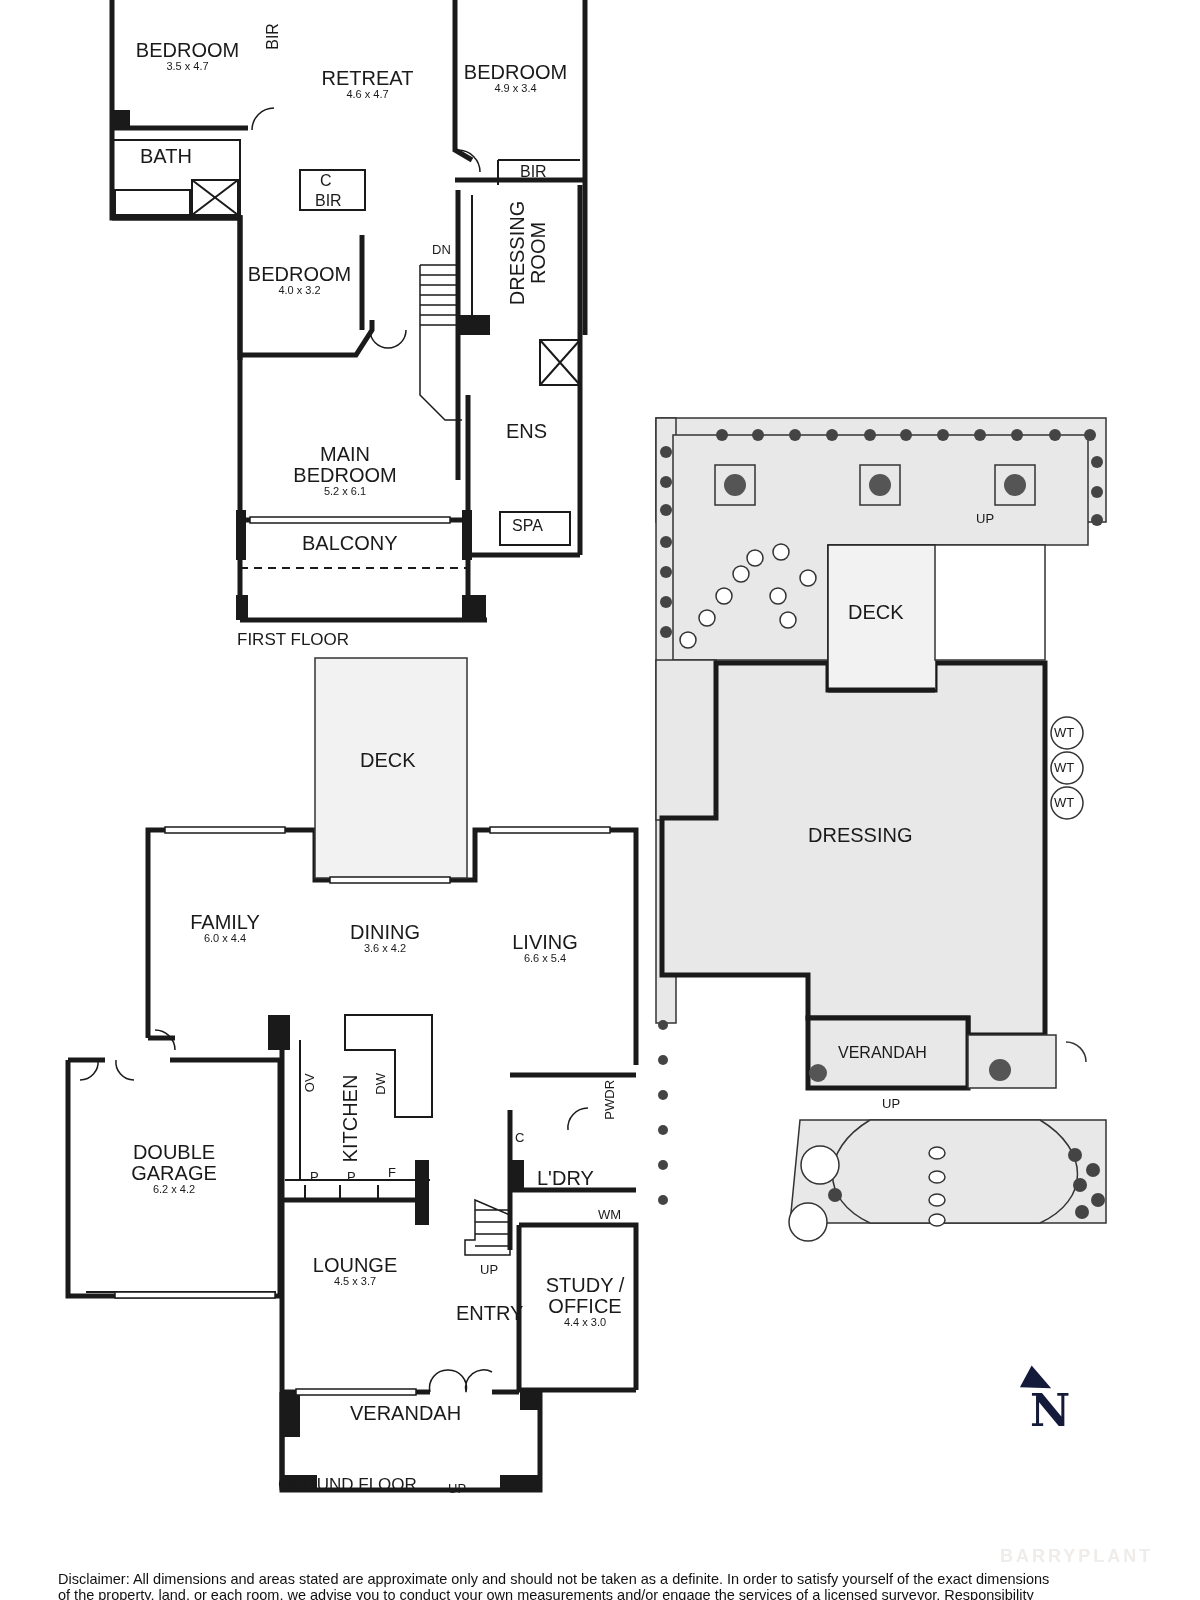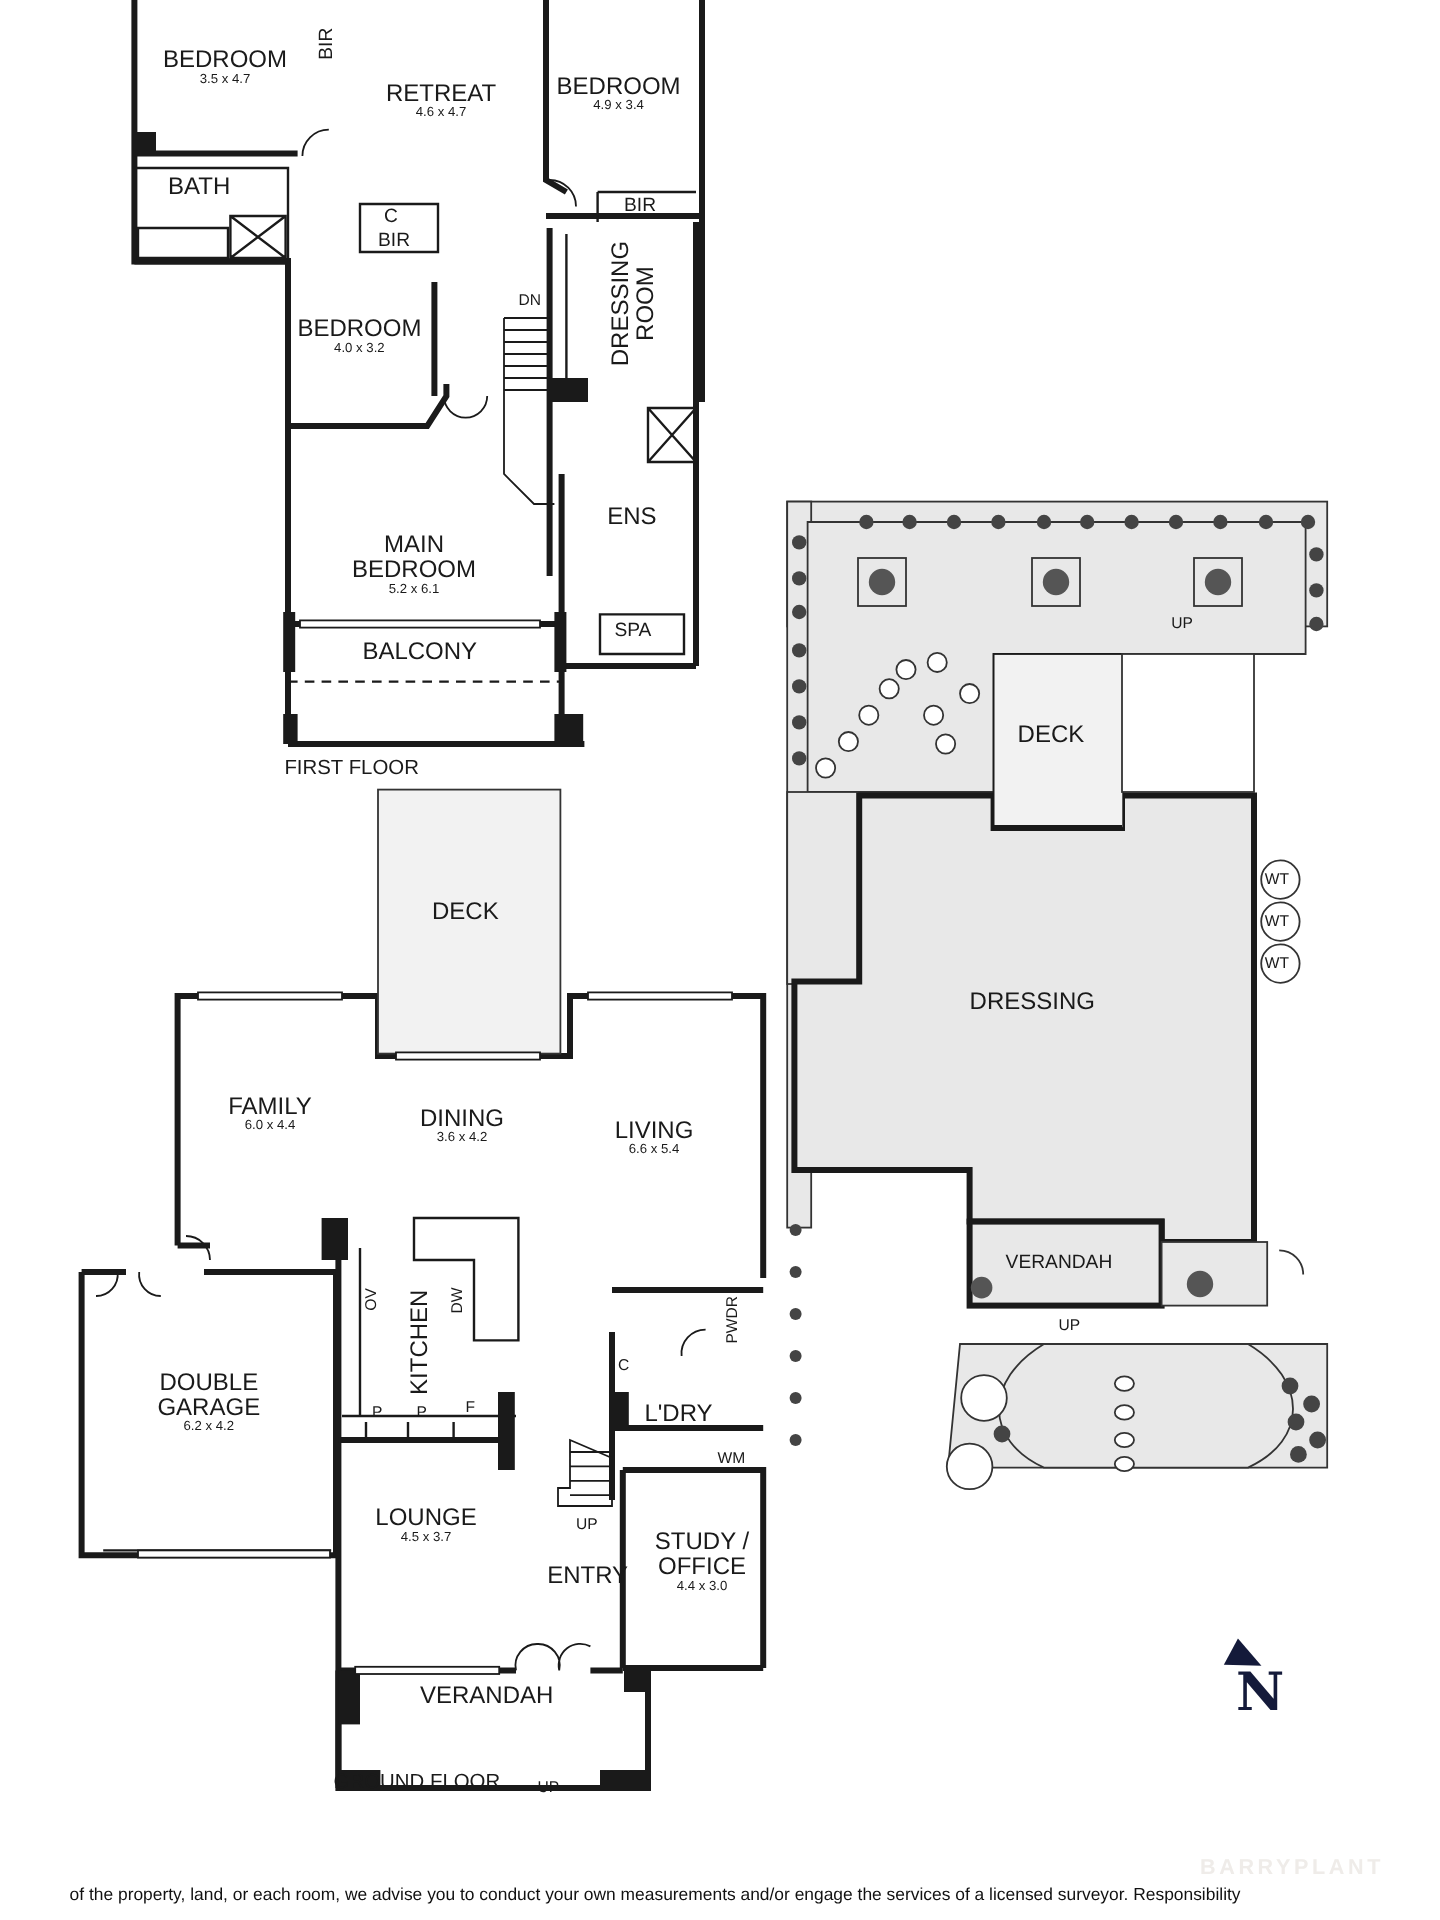--- a/index.html
+++ b/index.html
@@ -301,14 +301,15 @@
 </div>
 
 <div class="north">
   <span></span>
   <span>N</span>
 </div>
 
 <div class="brand">BARRYPLANT</div>
 
 <div class="disclaimer">
+  <div>Disclaimer: All dimensions and areas stated are approximate only and should not be taken as a definite. In order to satisfy yourself of the exact dimensions</div>
   <div>of the property, land, or each room, we advise you to conduct your own measurements and/or engage the services of a licensed surveyor. Responsibility</div>
 </div>
 
 </body></html>

